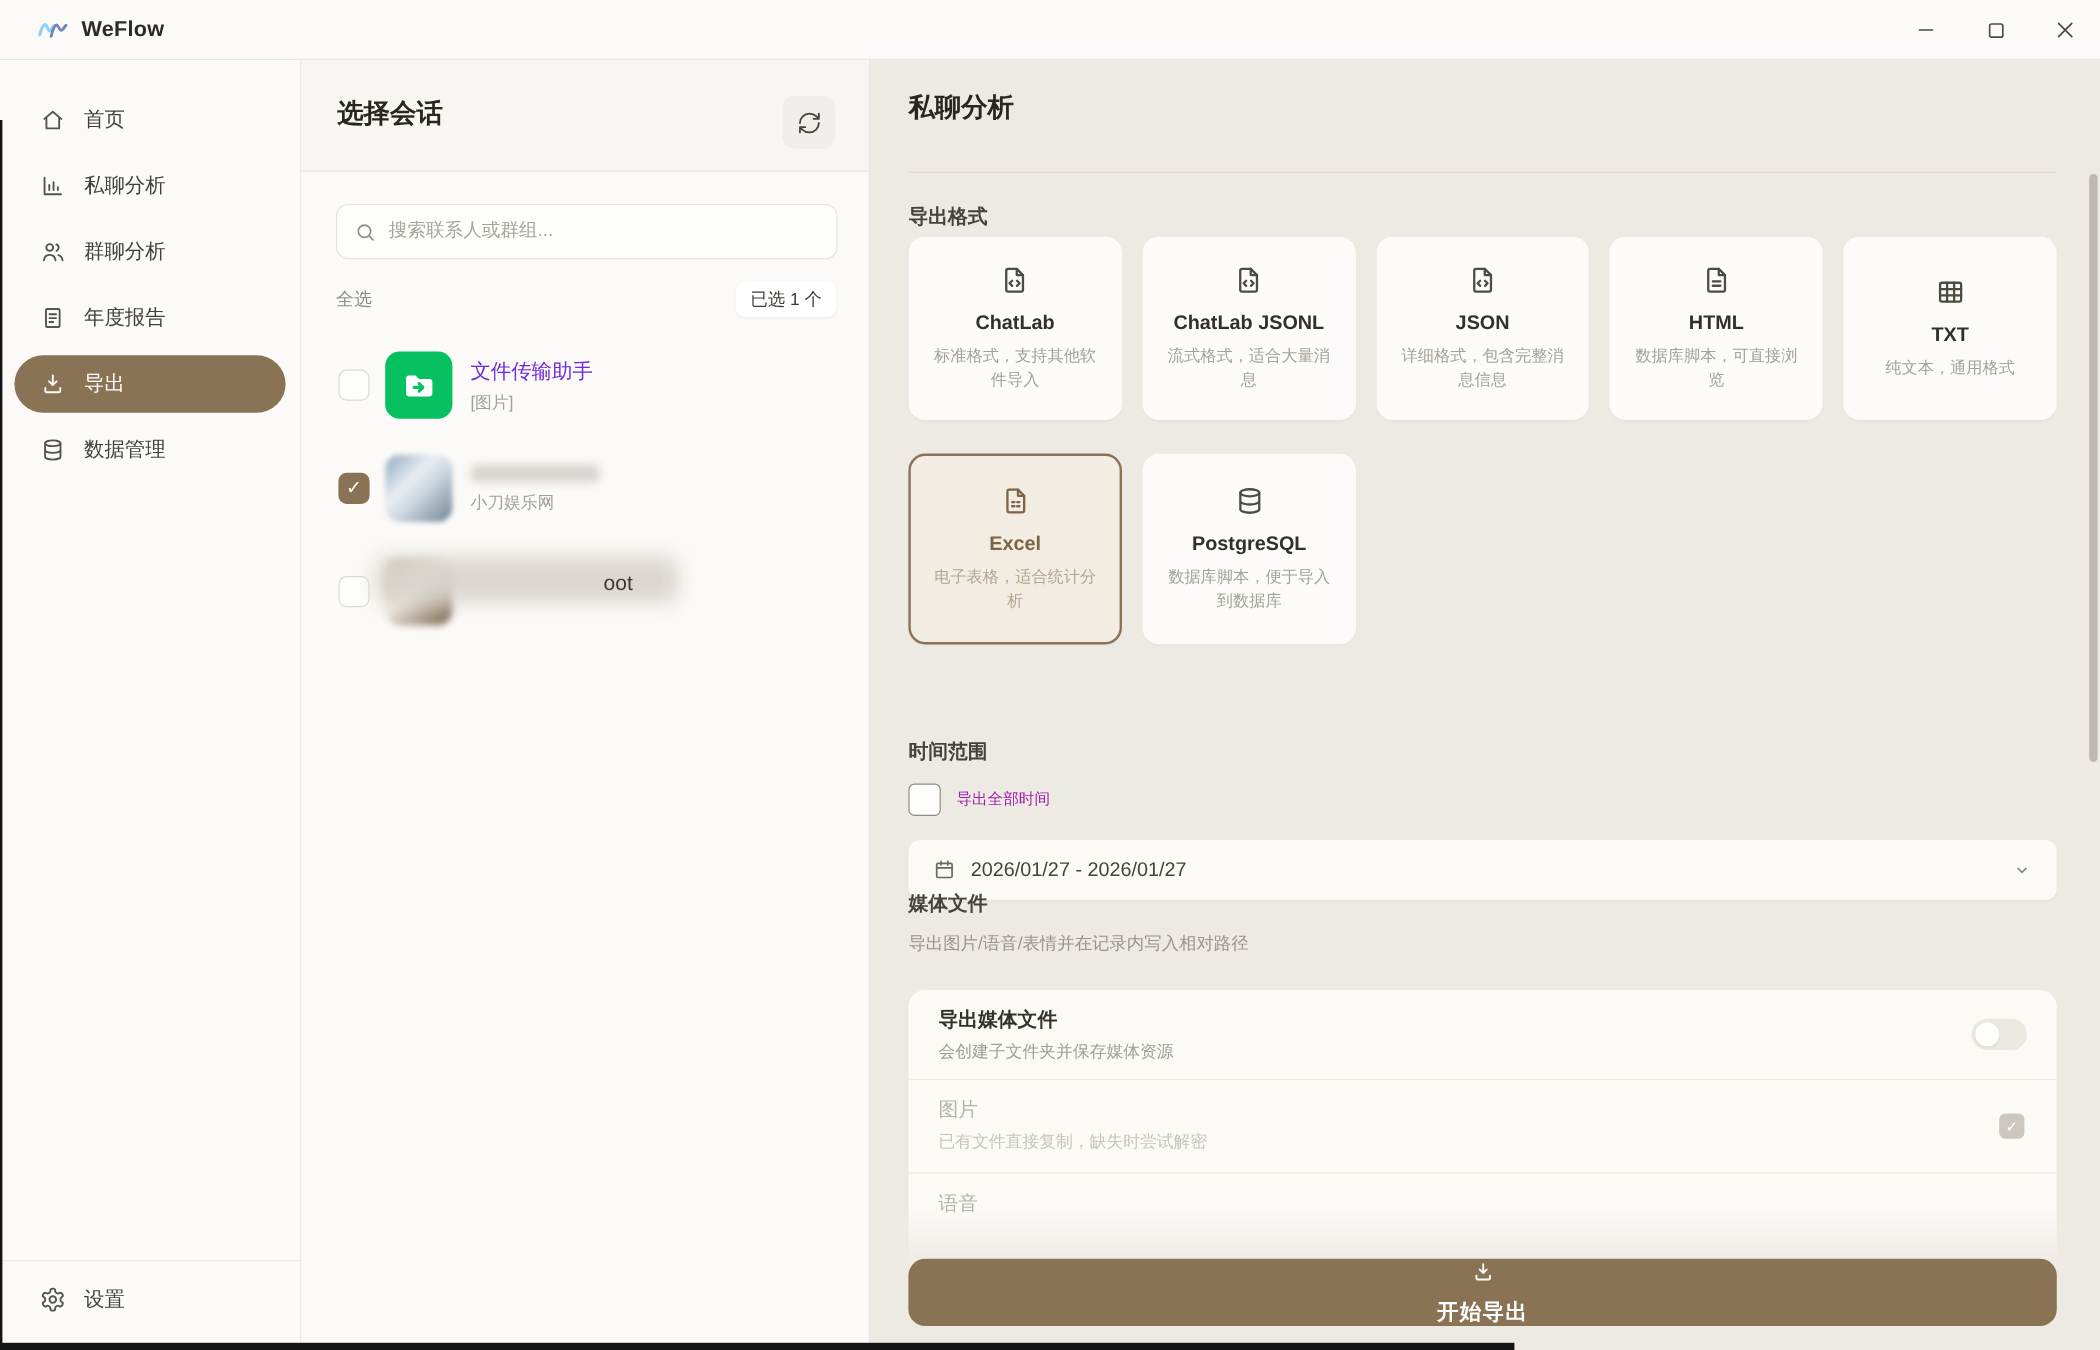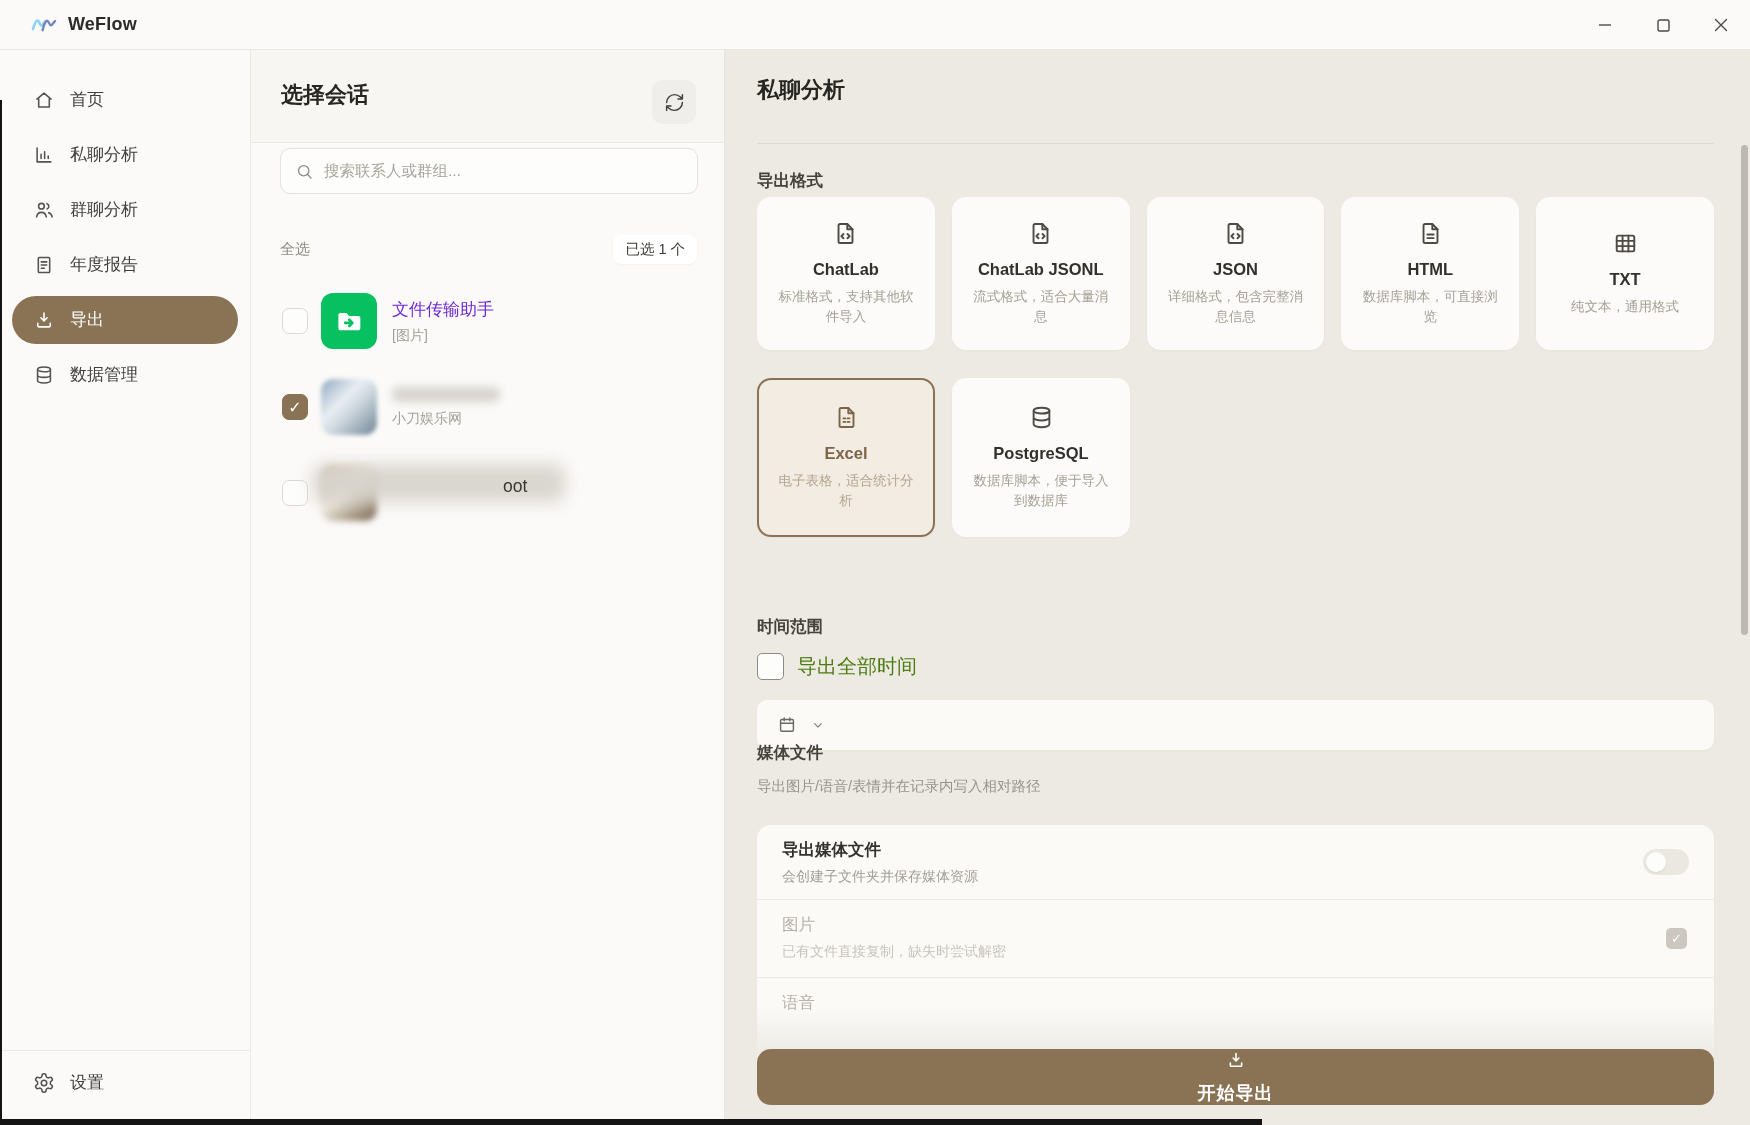--- a/index.html
+++ b/index.html
@@ -39,21 +39,21 @@
     display:flex; align-items:center; justify-content:center; cursor:pointer; }
 
   
   .sessions { position:absolute; top:50px; left:251px; width:474px; height:1075px;
     background:#fbfaf8; border-right:1px solid #e7e5e0; z-index:20; }
   .sess-header { position:absolute; top:0; left:0; right:0; height:93px;
     background:#f7f6f2; border-bottom:1px solid #e9e7e2; }
   .sess-title { position:absolute; left:30px; top:30px; font-size:22px; font-weight:700; color:#272620; }
   .refresh-btn { position:absolute; right:28px; top:30px; width:44px; height:44px; border-radius:10px;
     background:#efeeea; color:#44423d; display:flex; align-items:center; justify-content:center; cursor:pointer; }
-  .search-box { position:absolute; left:29px; top:98px; width:418px; height:46px; background:#fdfdfb;
+  .search-box { position:absolute; left:29px; top:120px; width:418px; height:46px; background:#fdfdfb;
     border:1px solid #e5e3de; border-radius:10px; display:flex; align-items:center; padding:0 14px; gap:10px; }
   .search-box .ico { color:#8f8c85; }
   .search-input { border:none; outline:none; background:transparent; flex:1; font-size:15.5px; color:#3a3934;
     font-family:inherit; }
   .search-input::placeholder { color:#a8a49c; }
   .select-row { position:absolute; left:29px; right:27px; top:183px; height:32px;
     display:flex; align-items:center; justify-content:space-between; }
   .select-all { font-size:15px; color:#908c85; cursor:pointer; }
   .sel-badge { background:#ffffff; border-radius:8px; padding:5px 12px; font-size:14.5px; color:#3b3a34;
     box-shadow:0 1px 2px rgba(0,0,0,.04); }
@@ -91,21 +91,21 @@
   .fmt-ico { color:#4e4b45; }
   .fmt-name { font-size:16.5px; font-weight:700; color:#32302b; margin-top:13px; }
   .fmt-desc { font-size:13.5px; color:#a5a198; line-height:1.5; margin-top:8px; }
   .fmt-card.selected { background:#f2ece2; border-color:#8a7355; }
   .fmt-card.selected .fmt-ico, .fmt-card.selected .fmt-name { color:#7c6547; }
   .fmt-card.selected .fmt-desc { color:#b4a58d; }
 
   .lbl-time { top:566px; }
   .alltime-row { position:absolute; left:32px; top:601px; height:30px; display:flex; align-items:center; gap:13px; cursor:pointer; }
   .big-cbx { width:27px; height:27px; border:1.6px solid #8e8b84; border-radius:5px; background:#fdfdfb; }
-  .alltime-label { font-size:20px; color:#4d7c0f; }
+  .alltime-label { font-size:13px; color:#a21caf; }
   .date-bar { position:absolute; left:32px; right:36px; top:608px; height:50px; background:#fbfaf7;
     border-radius:10px; display:flex; align-items:center; padding:0 20px; gap:12px; cursor:pointer;
     box-shadow:0 1px 2px rgba(70,60,40,.03); margin-top:42px; }
   .date-bar .cal { color:#6b6861; }
   .date-text { font-size:16.5px; color:#44423c; flex:1; }
   .date-bar .chev { color:#8a8780; }
 
   .lbl-media { top:692px; }
   .media-desc { position:absolute; left:32px; top:727px; font-size:14.5px; color:#98948c; }
   .media-card { position:absolute; left:32px; right:36px; top:775px; height:268px; background:#fbfaf7;
@@ -386,20 +386,21 @@
     <span class="alltime-label">导出全部时间</span>
   </div>
 
   <div class="date-bar">
     <span class="cal">
       <svg width="20" height="20" viewBox="0 0 24 24" class="stroke">
           <rect x="4.3" y="5.3" width="15.4" height="14.2" rx="1.5"></rect>
           <path d="M4.3 9.9h15.4M8.6 3.4v3.6M15.4 3.4v3.6"></path>
         </svg>
     </span>
+    <span class="date-text">2026/01/27 - 2026/01/27</span>
     <span class="chev">
       <svg width="18" height="18" viewBox="0 0 24 24" class="stroke">
           <path d="m7.5 10.2 4.5 4.4 4.5-4.4"></path>
         </svg>
     </span>
   </div>
 
   <div class="sec-label lbl-media">媒体文件</div>
   <div class="media-desc">导出图片/语音/表情并在记录内写入相对路径</div>
 

